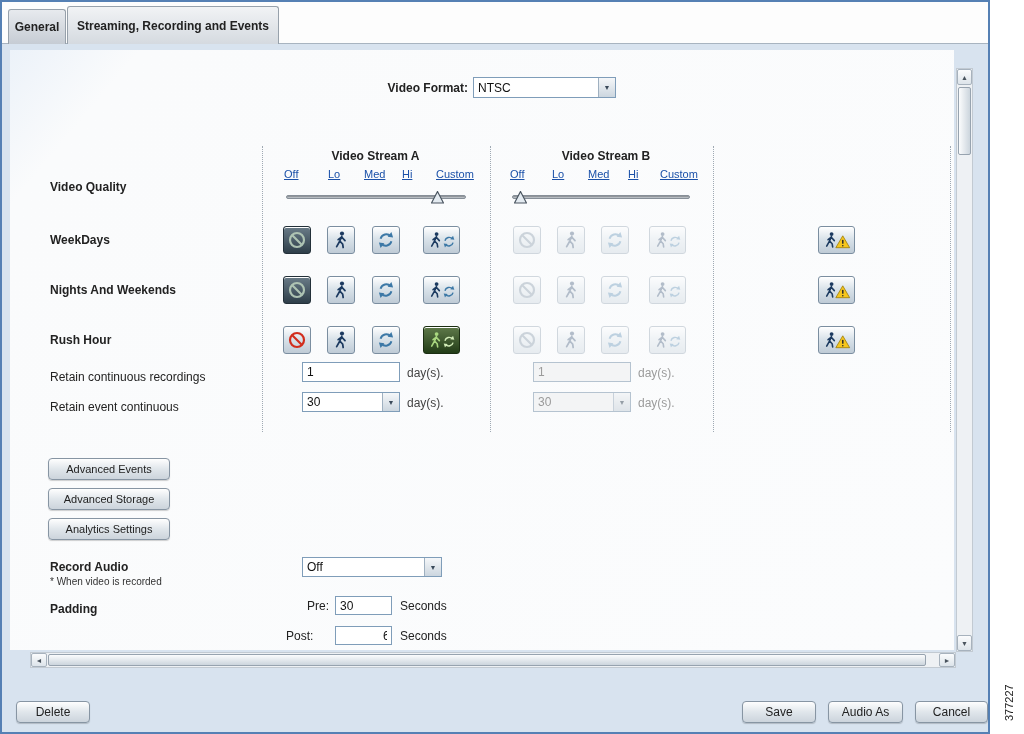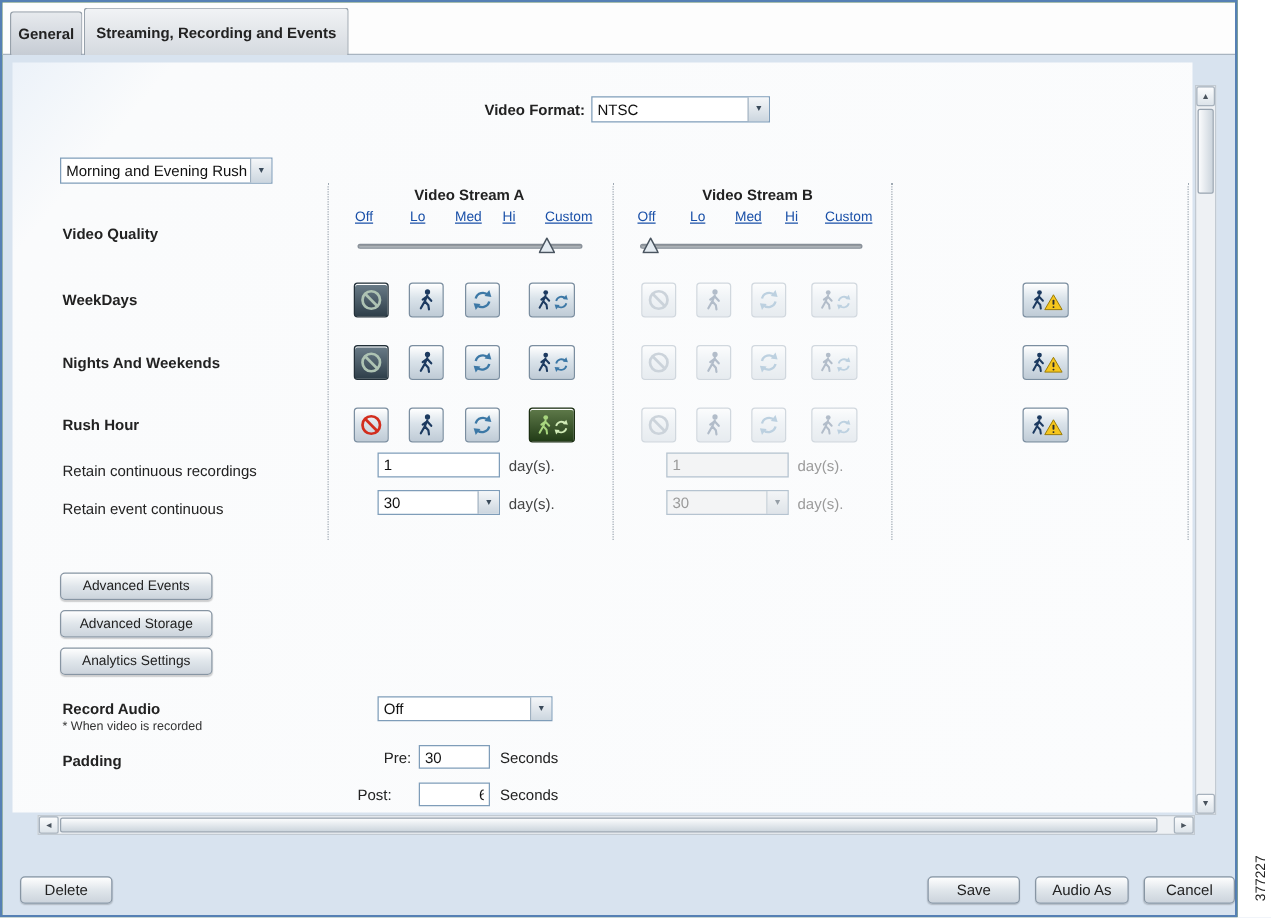--- a/index.html
+++ b/index.html
@@ -1,18 +1,18 @@
 <!DOCTYPE html>
 <html><head>
 <meta charset="utf-8">
 <style>
   *{box-sizing:border-box;margin:0;padding:0}
   body{font-family:"Liberation Sans",sans-serif;background:#fff}
   .canvas{position:relative;width:1024px;height:734px;background:#fff;overflow:hidden}
-  .window{position:absolute;left:0;top:0;width:990px;height:734px;border:2px solid #5580b4;background:#4d7c0f}
+  .window{position:absolute;left:0;top:0;width:990px;height:734px;border:2px solid #5580b4;background:#fef9c3}
   .tabstrip{position:absolute;left:0;top:0;width:986px;height:42px;background:#fdfdfd;border-bottom:1px solid #a8b4c0}
   .tab{position:absolute;display:flex;align-items:center;justify-content:center;font-size:12px;font-weight:bold;color:#222;
        border:1px solid #97a1ab;border-bottom:none;border-radius:3px 3px 0 0;
        background:linear-gradient(180deg,#e7eaee,#c6ccd4);cursor:default;white-space:nowrap}
   .tab-general{left:6px;top:7px;width:58px;height:35px}
   .tab-streaming{left:65px;top:4px;width:212px;height:39px;background:linear-gradient(180deg,#f1f3f5,#d4d9df)}
   .workbg{position:absolute;left:0;top:42px;width:986px;height:688px;background:#d8e3ef}
   .content{position:absolute;left:8px;top:48px;width:944px;height:600px;background:linear-gradient(130deg,#ecf2f9 0%,#fafbfc 9%,#fbfcfd 100%)}
   .vdots{position:absolute;top:96px;height:286px;width:0;border-left:1px dotted #9fa9b3}
   .col-h{position:absolute;top:99px;font-size:12px;font-weight:bold;color:#222;text-align:center}
@@ -108,24 +108,20 @@
     <div class="workbg"></div>
 
     <div class="content">
 
       <div class="vf-label">Video Format:</div>
       <div class="dropdown" style="left:463px;top:27px;width:143px;height:21px">
         <span class="dd-text">NTSC</span>
         <span class="dd-arrow">▼</span>
       </div>
 
-      <div class="dropdown" style="left:38px;top:76px;width:170px;height:21px">
-        <span class="dd-text">Morning and Evening Rush</span>
-        <span class="dd-arrow">▼</span>
-      </div>
 
       <div class="col-h" style="left:258px;width:215px">Video Stream A</div>
       <div class="col-h" style="left:490px;width:212px">Video Stream B</div>
 
       <div class="vdots" style="left:252px"></div>
       <div class="vdots" style="left:480px"></div>
       <div class="vdots" style="left:703px"></div>
       <div class="vdots" style="left:940px"></div>
 
       <div class="row-label" style="left:40px;top:130px">Video Quality</div>

